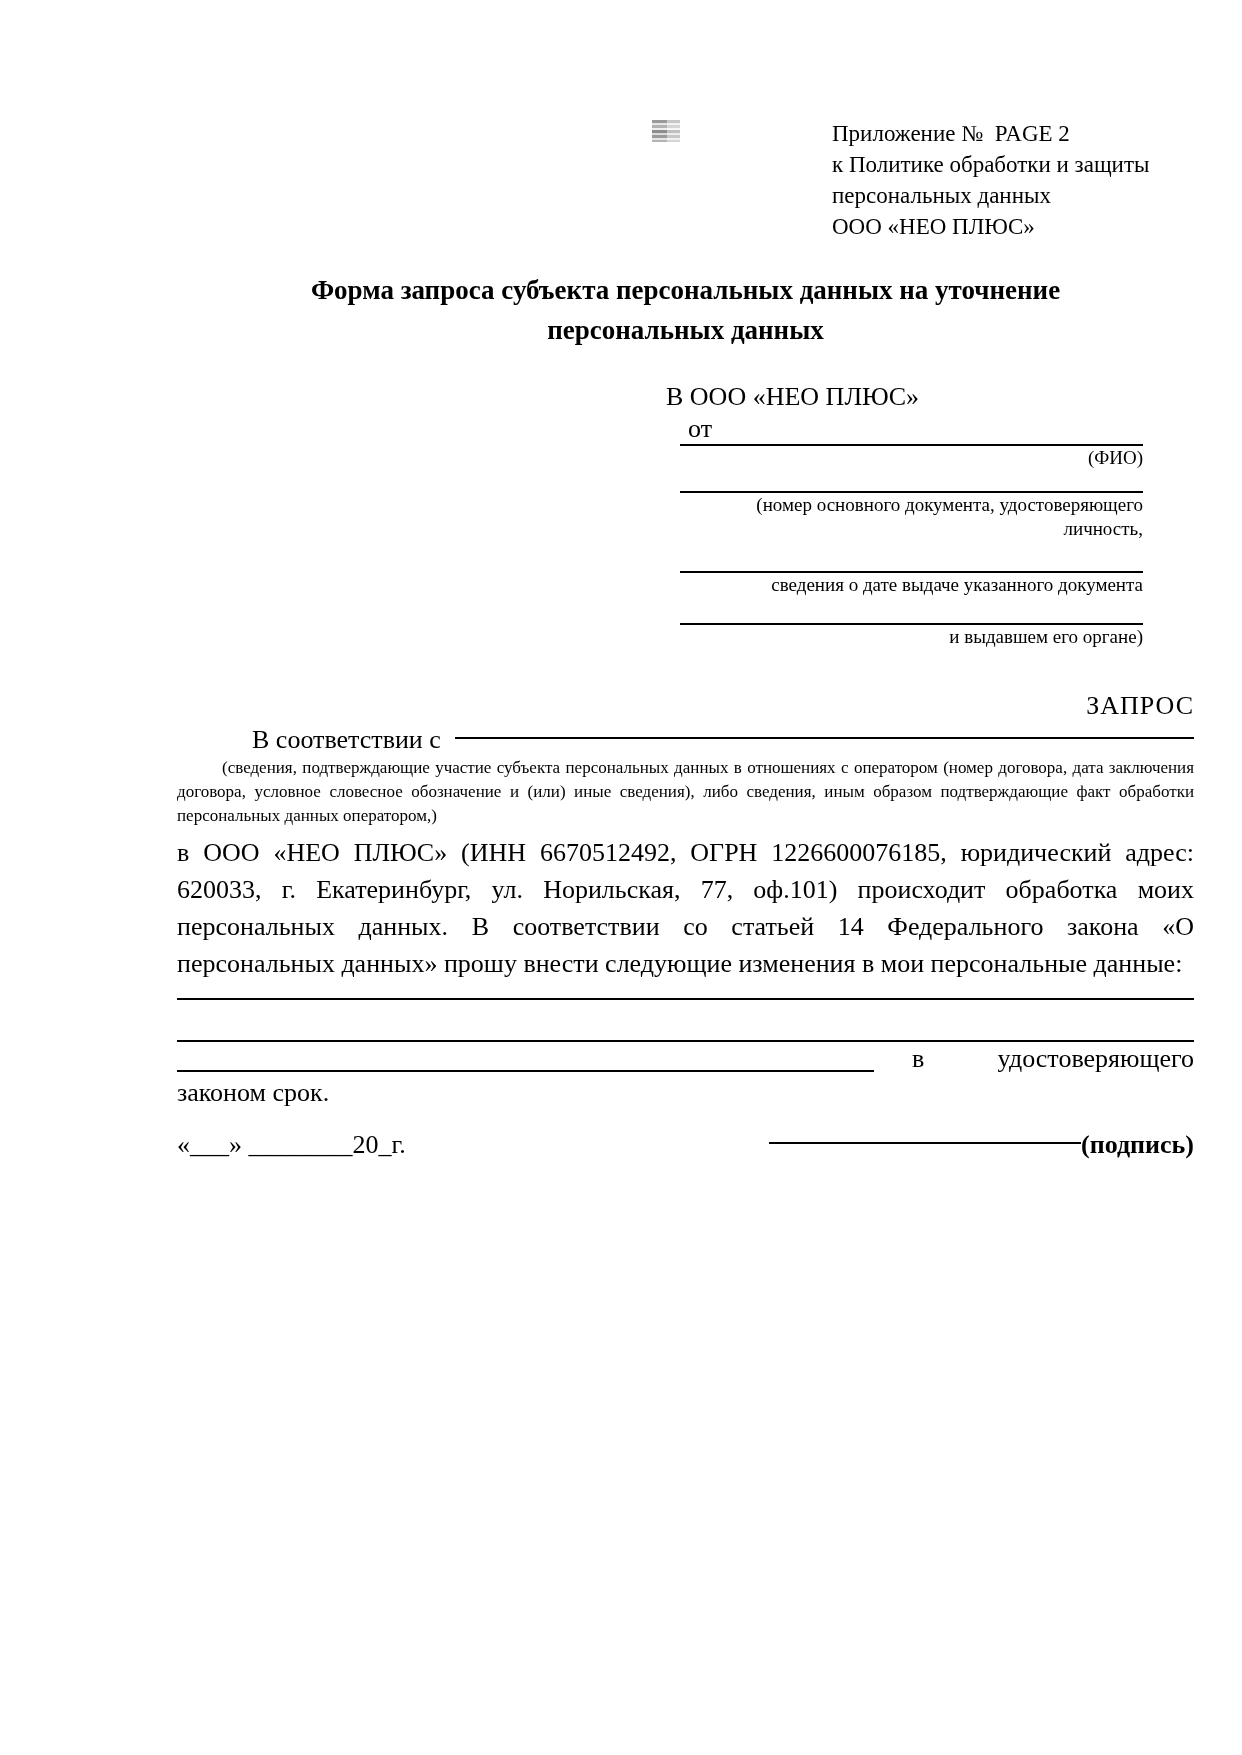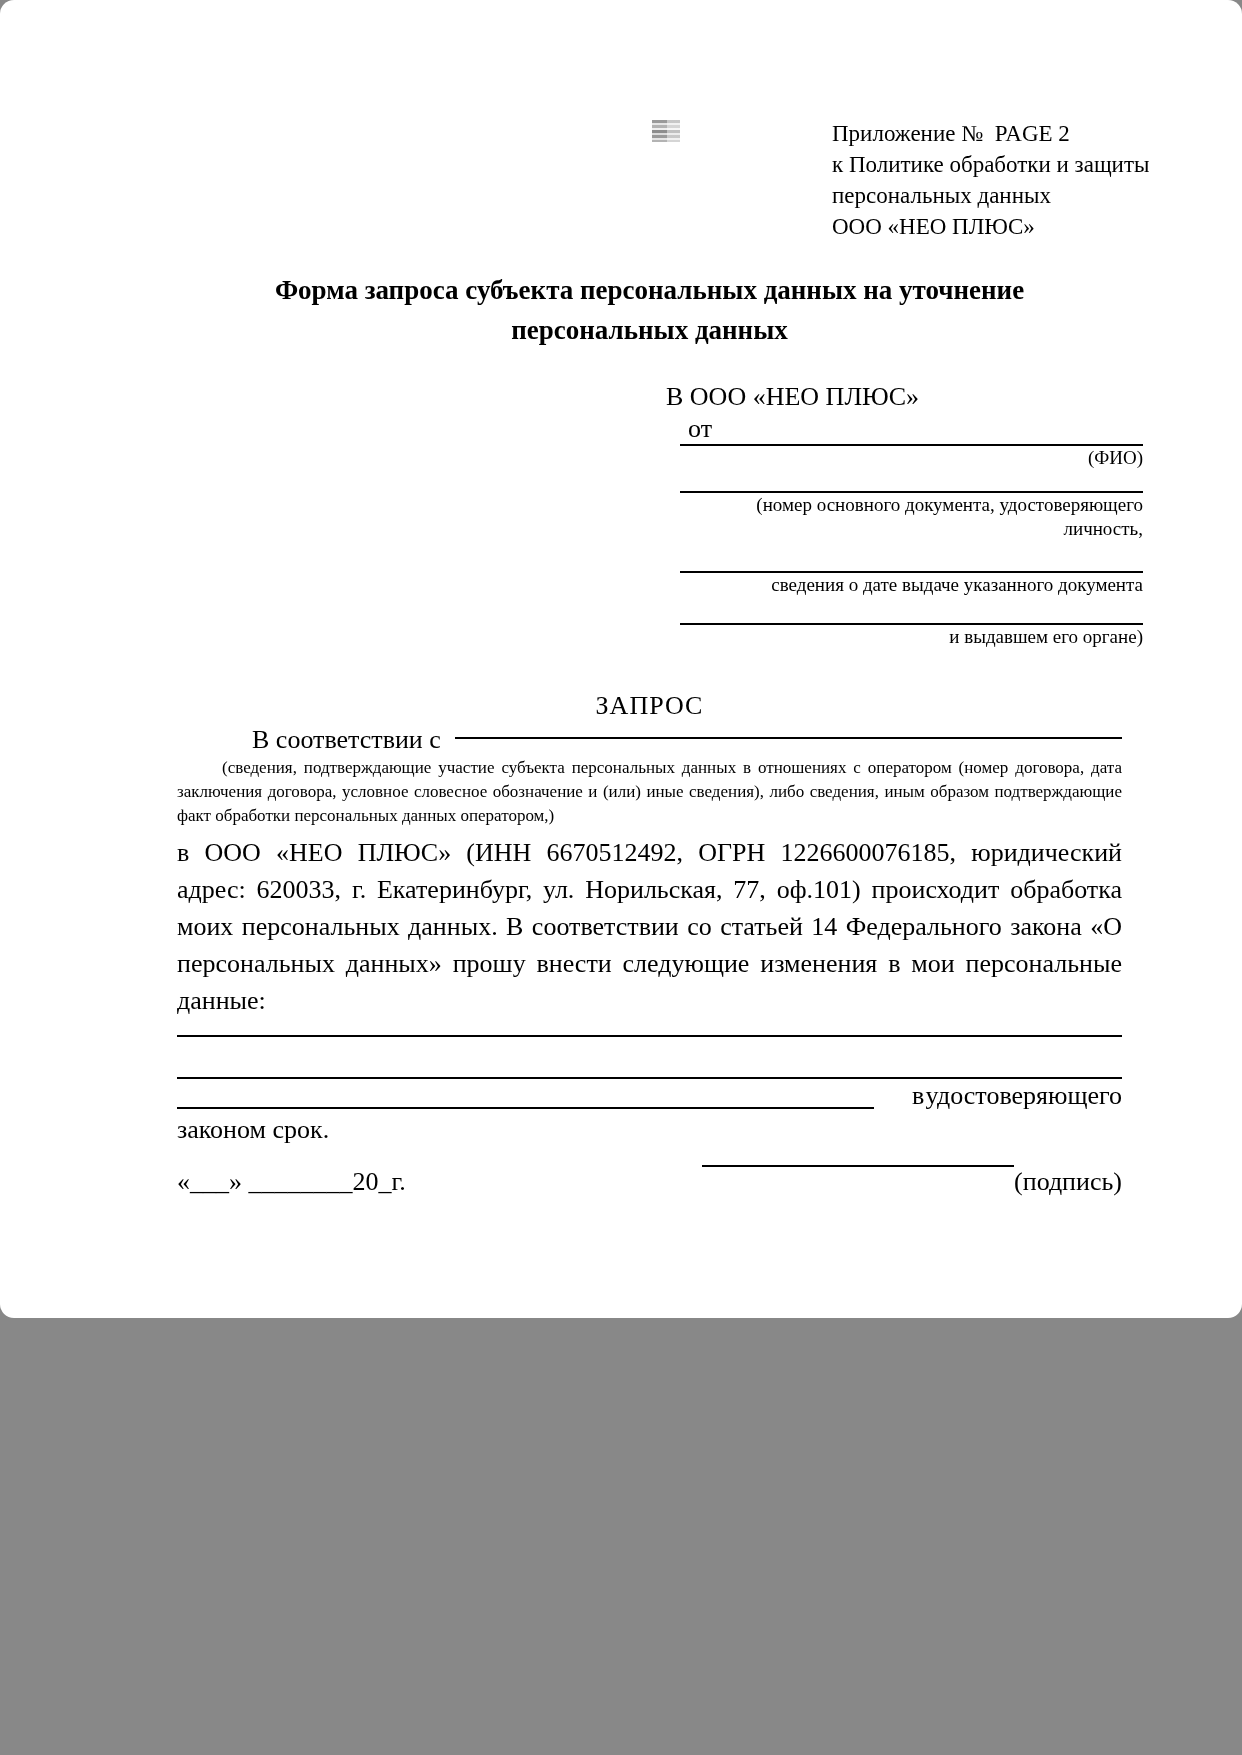--- a/index.html
+++ b/index.html
@@ -1,64 +1,63 @@
 <!DOCTYPE html>
 <html><head>
 <meta charset="utf-8">
 <style>
   html,body{margin:0;padding:0;background:#888;}
   .page{
     position:relative;
-    width:1242px;height:1318px;
+    width:1242px;height:1755px;
     margin:0 auto;
     background:#ffffff;
     font-family:"Liberation Serif","DejaVu Serif",serif;
     color:#000;
     box-sizing:border-box;
-    padding:118px 120px 0 177px;
+    padding:118px 48px 0 177px;
     overflow:hidden;
-    border-radius:14px;
   }
   
   .glitch{
     position:absolute;left:652px;top:120px;width:28px;height:22px;
     background:
       linear-gradient(90deg, rgba(255,255,255,0) 0 55%, rgba(255,255,255,.45) 55% 100%),
       repeating-linear-gradient(180deg,#9a9a9a 0 3px,#e6e6e6 3px 5px,#b3b3b3 5px 8px,#f0f0f0 8px 10px,#8d8d8d 10px 13px,#dcdcdc 13px 15px);
   }
   .appendix{margin-left:655px;font-size:23px;line-height:31px;}
   .appendix div{white-space:pre;}
   .form-title{margin-top:28px;text-align:center;font-weight:bold;font-size:27px;line-height:40px;}
   .addressee{margin-top:30px;margin-left:489px;font-size:26px;}
   .addr-to{line-height:34px;}
   .addr-from{line-height:30px;margin-left:22px;}
   .blankset{margin-left:14px;width:463px;}
   .bline{height:0;border-bottom:2px solid #000;}
   .bcap{text-align:right;font-size:19px;line-height:24px;}
   .sp21{margin-top:21px;}
   .sp30{margin-top:30px;}
   .sp26{margin-top:26px;}
-  .zapros{margin-top:40px;text-align:center;font-size:26px;line-height:34px;letter-spacing:1px;}
+  .zapros{margin-top:40px;text-align:right;font-size:26px;line-height:34px;letter-spacing:1px;}
   .intro-row{margin-top:3px;display:flex;align-items:center;font-size:26px;line-height:28px;}
   .intro-label{margin-left:75px;white-space:pre;}
   .fill-line{border-bottom:2px solid #000;}
   .intro-fill{flex:1 1 auto;margin-bottom:4px;margin-left:8px;}
   .legal-note{font-size:17px;line-height:24px;text-align:justify;text-indent:45px;margin:2px 0 0 0;}
   .request-body{font-size:26px;line-height:37px;text-align:justify;margin:6px 0 0 0;}
   .wide-blank{height:0;border-bottom:2px solid #000;}
   .wb1{margin-top:16px;}
   .wb2{margin-top:40px;}
   .reply-line1{margin-top:12px;font-size:26px;line-height:34px;text-indent:75px;}
   .address-row{display:flex;align-items:flex-end;font-size:26px;line-height:34px;}
   .addr-fill{width:697px;flex:none;margin-bottom:4px;}
   .word-v{margin-left:38px;}
   .word-pred{margin-left:auto;}
   .reply-line3{font-size:26px;line-height:34px;}
   .footer-row{margin-top:18px;display:flex;align-items:flex-end;font-size:26px;line-height:34px;}
-  .sig-group{margin-left:auto;display:flex;align-items:flex-start;}
+  .sig-group{margin-left:auto;display:flex;align-items:center;font-weight:bold;}
   .sig-line{width:312px;margin-bottom:5px;}
 </style>
 </head>
 <body>
 
 <div class="page">
 
   <span class="glitch"></span>
 
   <div class="appendix">

